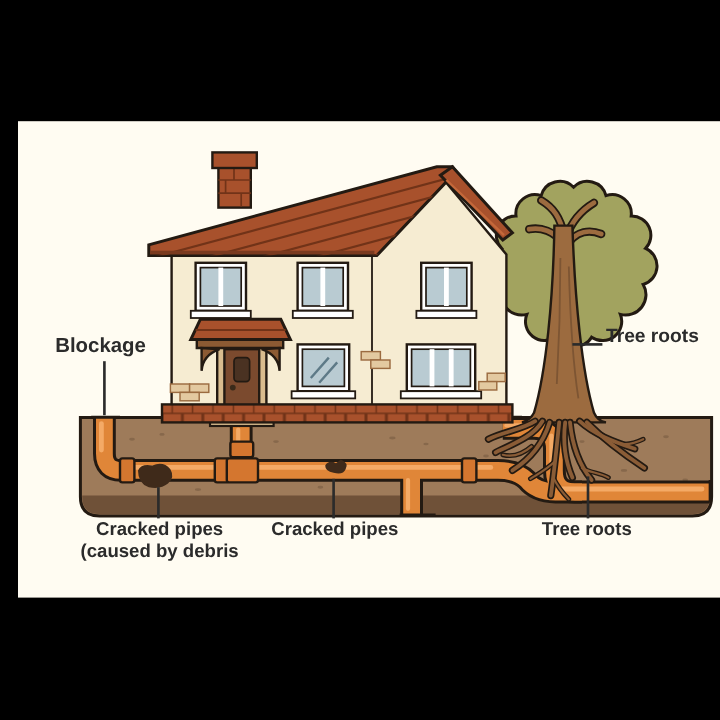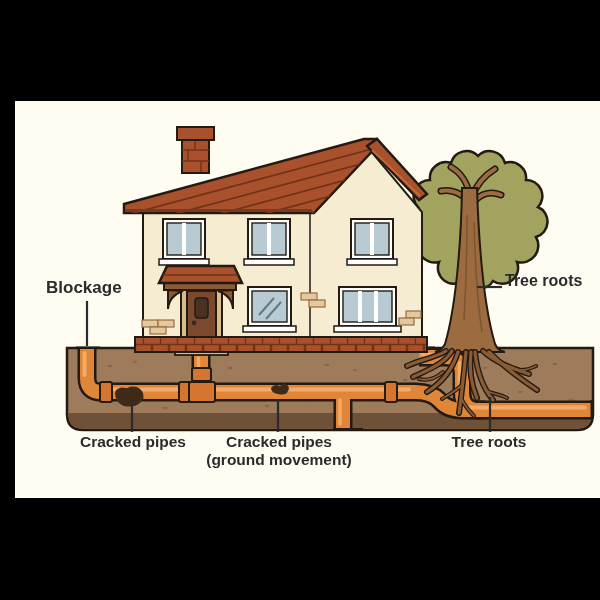--- a/index.html
+++ b/index.html
@@ -242,21 +242,21 @@
   </svg>
 
   <div class="label lbl-blockage">
     <span class="ln">Blockage</span>
   </div>
   <div class="label lbl-intruding">
     <span class="ln">Tree roots</span>
   </div>
   <div class="label lbl-debris">
     <span class="ln">Cracked pipes</span>
+    <span class="ln">(caused by debris</span>
   </div>
   <div class="label lbl-ground">
     <span class="ln">Cracked pipes</span>
-    <span class="ln">(ground movement)</span>
   </div>
   <div class="label lbl-treeroots">
     <span class="ln">Tree roots</span>
   </div>
 </div>
 
 </body></html>

